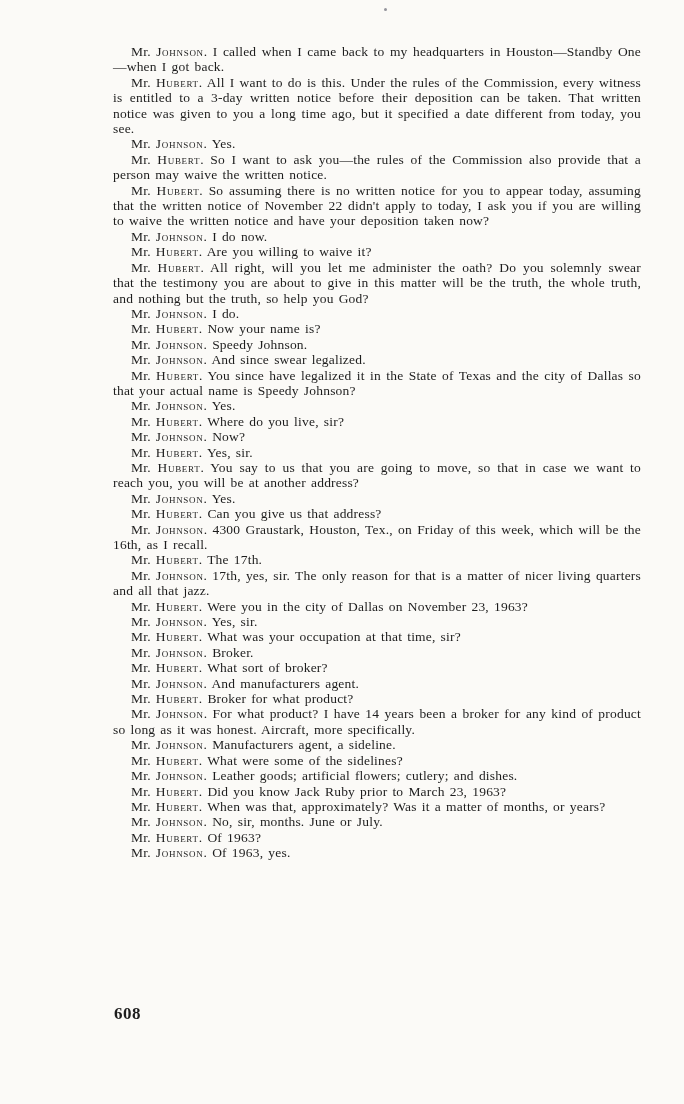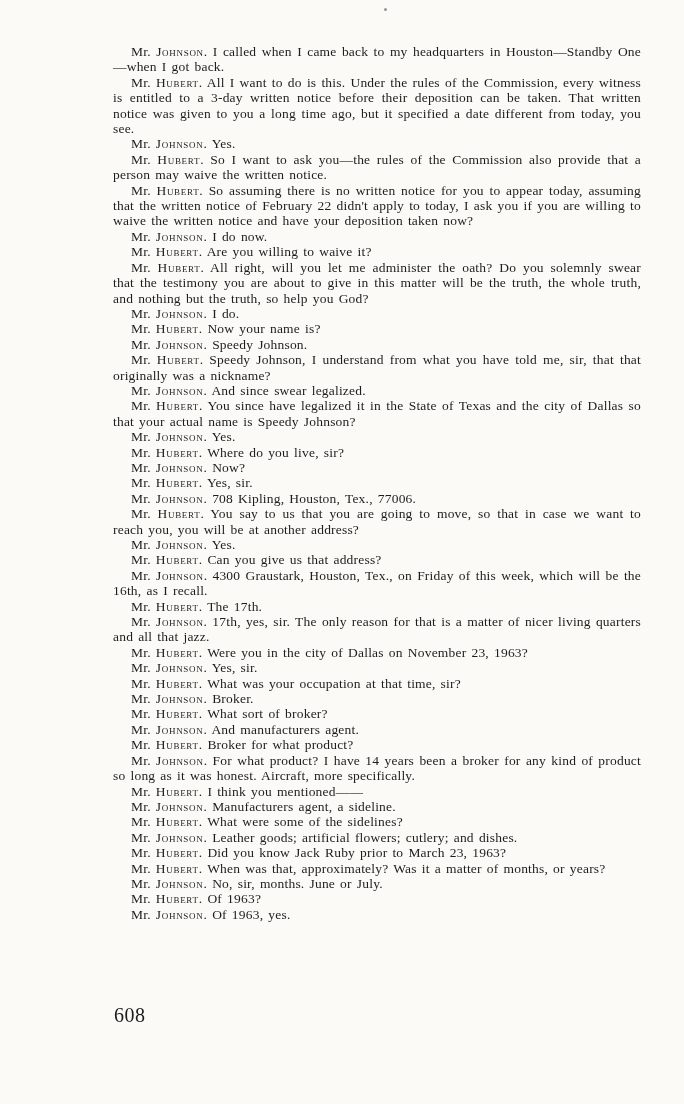--- a/index.html
+++ b/index.html
@@ -41,64 +41,62 @@
     word-spacing: 1.5px;
   }
   .speaker-name {
     font-variant: small-caps;
     letter-spacing: 0.7px;
   }
   .page-number {
     position: absolute;
     left: 114px;
     top: 1004px;
-    font-size: 20px;
+    font-size: 17px;
     letter-spacing: 0.5px;
+    font-weight: bold;
   }
 </style>
 </head>
 <body>
 
 <div class="page">
   <span class="speck"></span>
   <main class="transcript" id="transcript">
       <p class="turn"><span class="speaker"><span>Mr. </span><span class="speaker-name">Johnson</span></span><span class="turn-text">. I called when I came back to my headquarters in Houston—Standby One—when I got back.</span></p>
       <p class="turn"><span class="speaker"><span>Mr. </span><span class="speaker-name">Hubert</span></span><span class="turn-text">. All I want to do is this.  Under the rules of the Commission, every witness is entitled to a 3-day written notice before their deposition can be taken.  That written notice was given to you a long time ago, but it specified a date different from today, you see.</span></p>
       <p class="turn"><span class="speaker"><span>Mr. </span><span class="speaker-name">Johnson</span></span><span class="turn-text">. Yes.</span></p>
       <p class="turn"><span class="speaker"><span>Mr. </span><span class="speaker-name">Hubert</span></span><span class="turn-text">. So I want to ask you—the rules of the Commission also provide that a person may waive the written notice.</span></p>
-      <p class="turn"><span class="speaker"><span>Mr. </span><span class="speaker-name">Hubert</span></span><span class="turn-text">. So assuming there is no written notice for you to appear today, assuming that the written notice of February 22 didn't apply to today, I ask you if you are willing to waive the written notice and have your deposition taken now?</span></p>
+      <p class="turn"><span class="speaker"><span>Mr. </span><span class="speaker-name">Hubert</span></span><span class="turn-text">. So assuming there is no written notice for you to appear today, assuming that the written notice of November 22 didn't apply to today, I ask you if you are willing to waive the written notice and have your deposition taken now?</span></p>
       <p class="turn"><span class="speaker"><span>Mr. </span><span class="speaker-name">Johnson</span></span><span class="turn-text">. I do now.</span></p>
       <p class="turn"><span class="speaker"><span>Mr. </span><span class="speaker-name">Hubert</span></span><span class="turn-text">. Are you willing to waive it?</span></p>
       <p class="turn"><span class="speaker"><span>Mr. </span><span class="speaker-name">Hubert</span></span><span class="turn-text">. All right, will you let me administer the oath?  Do you solemnly swear that the testimony you are about to give in this matter will be the truth, the whole truth, and nothing but the truth, so help you God?</span></p>
       <p class="turn"><span class="speaker"><span>Mr. </span><span class="speaker-name">Johnson</span></span><span class="turn-text">. I do.</span></p>
       <p class="turn"><span class="speaker"><span>Mr. </span><span class="speaker-name">Hubert</span></span><span class="turn-text">. Now your name is?</span></p>
       <p class="turn"><span class="speaker"><span>Mr. </span><span class="speaker-name">Johnson</span></span><span class="turn-text">. Speedy Johnson.</span></p>
-      <p class="turn"><span class="speaker"><span>Mr. </span><span class="speaker-name">Hubert</span></span><span class="turn-text">. Speedy Johnson, I understand from what you have told me, sir, that that originally was a nickname?</span></p>
       <p class="turn"><span class="speaker"><span>Mr. </span><span class="speaker-name">Johnson</span></span><span class="turn-text">. And since swear legalized.</span></p>
       <p class="turn"><span class="speaker"><span>Mr. </span><span class="speaker-name">Hubert</span></span><span class="turn-text">. You since have legalized it in the State of Texas and the city of Dallas so that your actual name is Speedy Johnson?</span></p>
       <p class="turn"><span class="speaker"><span>Mr. </span><span class="speaker-name">Johnson</span></span><span class="turn-text">. Yes.</span></p>
       <p class="turn"><span class="speaker"><span>Mr. </span><span class="speaker-name">Hubert</span></span><span class="turn-text">. Where do you live, sir?</span></p>
       <p class="turn"><span class="speaker"><span>Mr. </span><span class="speaker-name">Johnson</span></span><span class="turn-text">. Now?</span></p>
       <p class="turn"><span class="speaker"><span>Mr. </span><span class="speaker-name">Hubert</span></span><span class="turn-text">. Yes, sir.</span></p>
-      <p class="turn"><span class="speaker"><span>Mr. </span><span class="speaker-name">Johnson</span></span><span class="turn-text">. 708 Kipling, Houston, Tex., 77006.</span></p>
       <p class="turn"><span class="speaker"><span>Mr. </span><span class="speaker-name">Hubert</span></span><span class="turn-text">. You say to us that you are going to move, so that in case we want to reach you, you will be at another address?</span></p>
       <p class="turn"><span class="speaker"><span>Mr. </span><span class="speaker-name">Johnson</span></span><span class="turn-text">. Yes.</span></p>
       <p class="turn"><span class="speaker"><span>Mr. </span><span class="speaker-name">Hubert</span></span><span class="turn-text">. Can you give us that address?</span></p>
       <p class="turn"><span class="speaker"><span>Mr. </span><span class="speaker-name">Johnson</span></span><span class="turn-text">. 4300 Graustark, Houston, Tex., on Friday of this week, which will be the 16th, as I recall.</span></p>
       <p class="turn"><span class="speaker"><span>Mr. </span><span class="speaker-name">Hubert</span></span><span class="turn-text">. The 17th.</span></p>
       <p class="turn"><span class="speaker"><span>Mr. </span><span class="speaker-name">Johnson</span></span><span class="turn-text">. 17th, yes, sir.  The only reason for that is a matter of nicer living quarters and all that jazz.</span></p>
       <p class="turn"><span class="speaker"><span>Mr. </span><span class="speaker-name">Hubert</span></span><span class="turn-text">. Were you in the city of Dallas on November 23, 1963?</span></p>
       <p class="turn"><span class="speaker"><span>Mr. </span><span class="speaker-name">Johnson</span></span><span class="turn-text">. Yes, sir.</span></p>
       <p class="turn"><span class="speaker"><span>Mr. </span><span class="speaker-name">Hubert</span></span><span class="turn-text">. What was your occupation at that time, sir?</span></p>
       <p class="turn"><span class="speaker"><span>Mr. </span><span class="speaker-name">Johnson</span></span><span class="turn-text">. Broker.</span></p>
       <p class="turn"><span class="speaker"><span>Mr. </span><span class="speaker-name">Hubert</span></span><span class="turn-text">. What sort of broker?</span></p>
       <p class="turn"><span class="speaker"><span>Mr. </span><span class="speaker-name">Johnson</span></span><span class="turn-text">. And manufacturers agent.</span></p>
       <p class="turn"><span class="speaker"><span>Mr. </span><span class="speaker-name">Hubert</span></span><span class="turn-text">. Broker for what product?</span></p>
       <p class="turn"><span class="speaker"><span>Mr. </span><span class="speaker-name">Johnson</span></span><span class="turn-text">. For what product?  I have 14 years been a broker for any kind of product so long as it was honest.  Aircraft, more specifically.</span></p>
-      <p class="turn"><span class="speaker"><span>Mr. </span><span class="speaker-name">Hubert</span></span><span class="turn-text">. I think you mentioned——</span></p>
       <p class="turn"><span class="speaker"><span>Mr. </span><span class="speaker-name">Johnson</span></span><span class="turn-text">. Manufacturers agent, a sideline.</span></p>
       <p class="turn"><span class="speaker"><span>Mr. </span><span class="speaker-name">Hubert</span></span><span class="turn-text">. What were some of the sidelines?</span></p>
       <p class="turn"><span class="speaker"><span>Mr. </span><span class="speaker-name">Johnson</span></span><span class="turn-text">. Leather goods; artificial flowers; cutlery; and dishes.</span></p>
       <p class="turn"><span class="speaker"><span>Mr. </span><span class="speaker-name">Hubert</span></span><span class="turn-text">. Did you know Jack Ruby prior to March 23, 1963?</span></p>
       <p class="turn"><span class="speaker"><span>Mr. </span><span class="speaker-name">Hubert</span></span><span class="turn-text">. When was that, approximately?  Was it a matter of months, or years?</span></p>
       <p class="turn"><span class="speaker"><span>Mr. </span><span class="speaker-name">Johnson</span></span><span class="turn-text">. No, sir, months.  June or July.</span></p>
       <p class="turn"><span class="speaker"><span>Mr. </span><span class="speaker-name">Hubert</span></span><span class="turn-text">. Of 1963?</span></p>
       <p class="turn"><span class="speaker"><span>Mr. </span><span class="speaker-name">Johnson</span></span><span class="turn-text">. Of 1963, yes.</span></p>
     </main>
   <div class="page-number">608</div>

